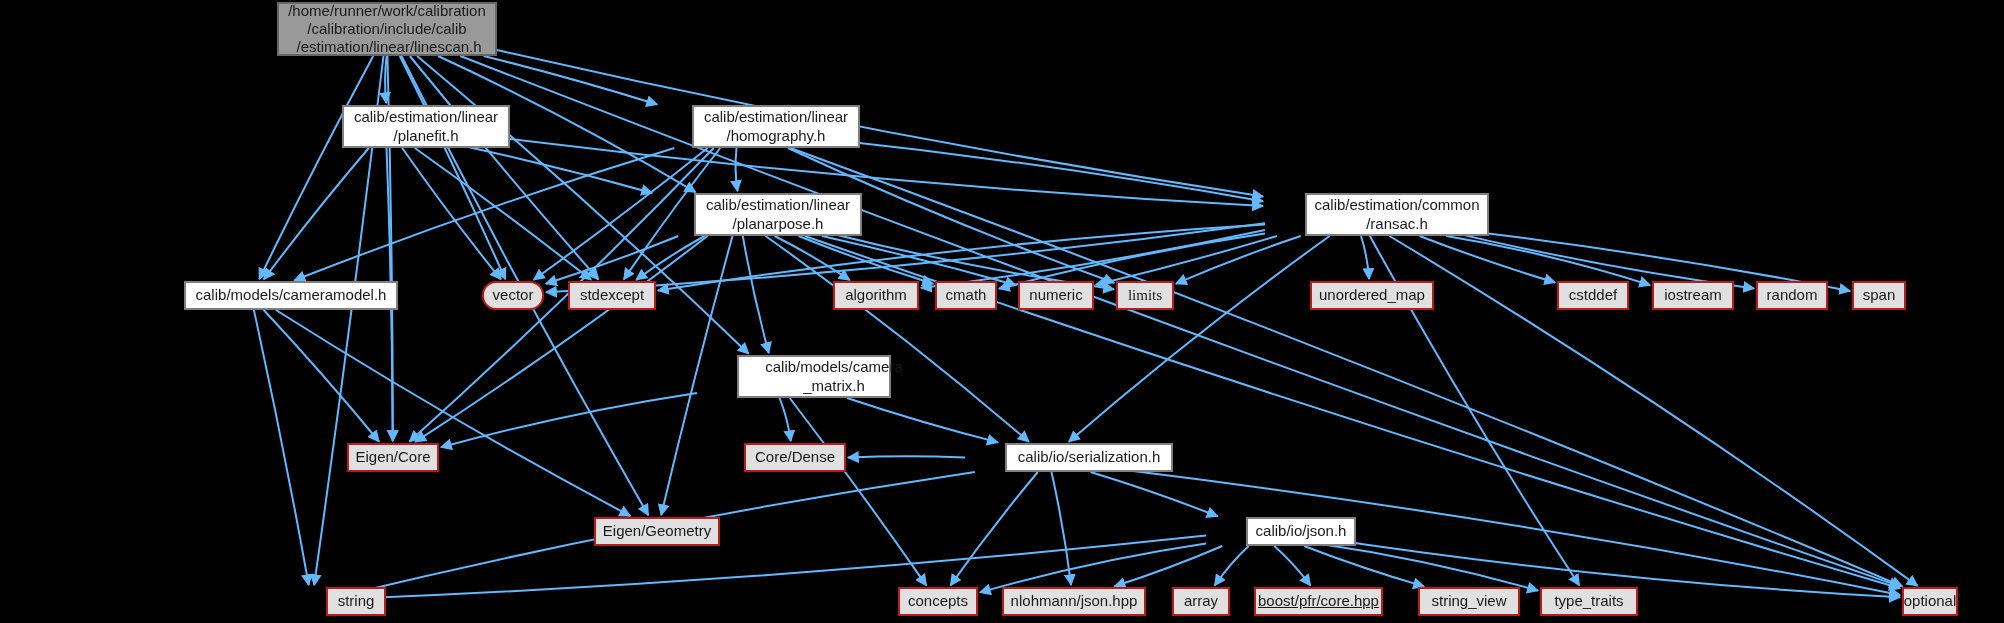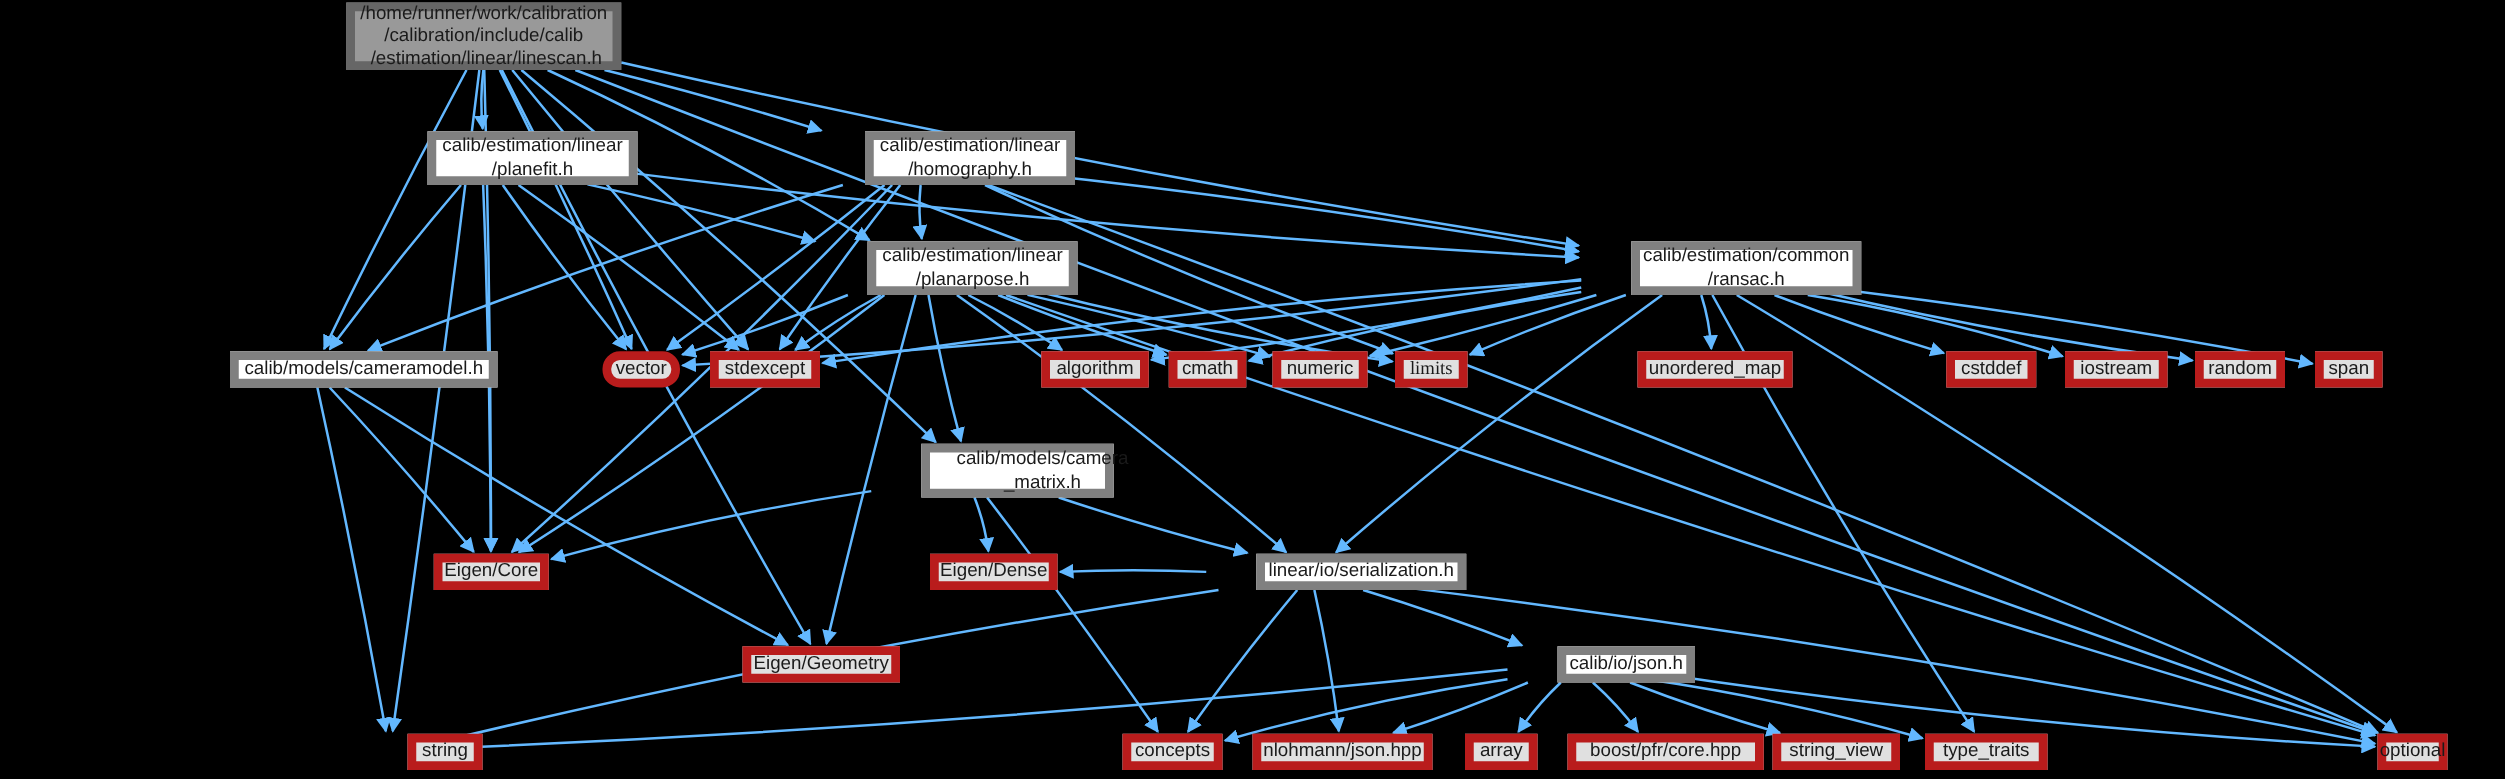--- a/index.html
+++ b/index.html
@@ -18,21 +18,21 @@
   #edges {
     position: absolute;
     left: 0;
     top: 0;
     width: 2004px;
     height: 623px;
   }
   .node {
     position: absolute;
     box-sizing: border-box;
-    border: 7px solid #b91c1c;
+    border: 2px solid #b91c1c;
     background: #ffffff;
     color: #1a1a1a;
     font-size: 15px;
     line-height: 1.22;
     text-align: center;
     display: flex;
     align-items: center;
     justify-content: center;
     white-space: pre;
     z-index: 5;
@@ -155,26 +155,26 @@
       <div class="node lib" style="left: 1018px; top: 281px; width: 76px; height: 29px;">numeric</div>
       <div class="node lib" style="left: 1116px; top: 281px; width: 58px; height: 29px; font-family: Liberation Serif, serif;">limits</div>
       <div class="node lib" style="left: 1310px; top: 281px; width: 124px; height: 29px;">unordered_map</div>
       <div class="node lib" style="left: 1557px; top: 281px; width: 72px; height: 29px;">cstddef</div>
       <div class="node lib" style="left: 1652px; top: 281px; width: 82px; height: 29px;">iostream</div>
       <div class="node lib" style="left: 1756px; top: 281px; width: 72px; height: 29px;">random</div>
       <div class="node lib" style="left: 1852px; top: 281px; width: 54px; height: 29px;">span</div>
       <div class="node hdr" style="left: 697px; top: 355px; width: 154px; height: 43px; padding-left: 40px;">calib/models/camera
 _matrix.h</div>
       <div class="node lib" style="left: 347px; top: 443px; width: 92px; height: 29px;">Eigen/Core</div>
-      <div class="node lib" style="left: 744px; top: 443px; width: 102px; height: 29px;">Eigen/Dense</div>
-      <div class="node hdr" style="left: 965px; top: 443px; width: 168px; height: 29px;">linear/io/serialization.h</div>
+      <div class="node lib" style="left: 744px; top: 443px; width: 102px; height: 29px;">Core/Dense</div>
+      <div class="node hdr" style="left: 965px; top: 443px; width: 168px; height: 29px;">calib/io/serialization.h</div>
       <div class="node lib" style="left: 594px; top: 517px; width: 126px; height: 29px;">Eigen/Geometry</div>
       <div class="node hdr" style="left: 1206px; top: 517px; width: 110px; height: 29px;">calib/io/json.h</div>
       <div class="node lib" style="left: 282px; top: 587px; width: 60px; height: 29px; margin-left: 44px;">string</div>
       <div class="node lib" style="left: 898px; top: 587px; width: 80px; height: 29px;">concepts</div>
       <div class="node lib" style="left: 1002px; top: 587px; width: 144px; height: 29px;">nlohmann/json.hpp</div>
       <div class="node lib" style="left: 1172px; top: 587px; width: 58px; height: 29px;">array</div>
-      <div class="node lib" style="left: 1254px; top: 587px; width: 157px; height: 29px;">boost/pfr/core.hpp</div>
+      <div class="node lib" style="left: 1254px; top: 587px; width: 129px; height: 29px; text-decoration: underline;">boost/pfr/core.hpp</div>
       <div class="node lib" style="left: 1418px; top: 587px; width: 102px; height: 29px;">string_view</div>
       <div class="node lib" style="left: 1540px; top: 587px; width: 98px; height: 29px;">type_traits</div>
       <div class="node lib" style="left: 1902px; top: 587px; width: 56px; height: 29px; text-align: center;">optional</div>
     </div>
 </div>
 
 </body></html>

